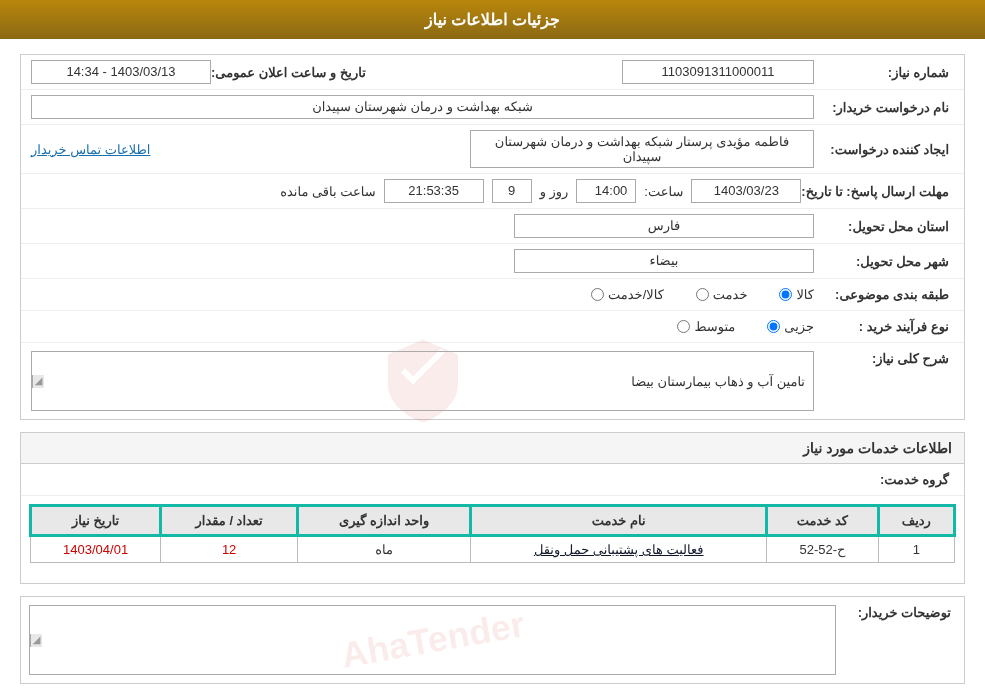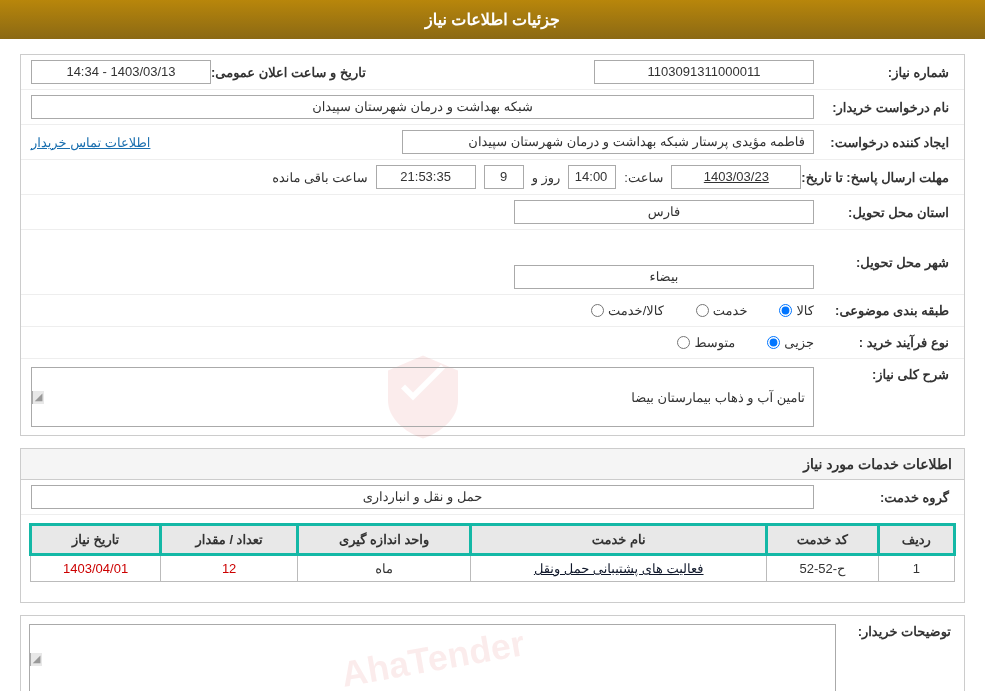--- a/index.html
+++ b/index.html
@@ -174,59 +174,59 @@
   <div class="header-bar">
     <span>جزئیات اطلاعات نیاز</span>
   </div>
 
   <div class="content">
 
     <div class="form-section">
 
       <div class="form-row">
         <span class="label">شماره نیاز:</span>
-        <div class="value-box" style="width:220px; text-align:center;margin-left:9px;">1103091311000011</div>
+        <div class="value-box" style="width:192px; text-align:center;margin-left:9px;">1103091311000011</div>
         <div style="flex:1;"></div>
         <span class="label">تاریخ و ساعت اعلان عمومی:</span>
         <div class="value-box" style="width:180px; text-align:center;">1403/03/13 - 14:34</div>
       </div>
 
       <div class="form-row">
         <span class="label">نام درخواست خریدار:</span>
         <div class="value-box" style="flex:1; text-align:center;">شبکه بهداشت و درمان شهرستان سپیدان</div>
       </div>
 
       <div class="form-row">
         <span class="label">ایجاد کننده درخواست:</span>
-        <div class="value-box" style="width:412px; ">فاطمه مؤیدی پرستار  شبکه بهداشت و درمان شهرستان سپیدان</div>
+        <div class="value-box" style="width:344px; text-align:center;">فاطمه مؤیدی پرستار  شبکه بهداشت و درمان شهرستان سپیدان</div>
         <div style="flex:1;"></div>
         <span class="link-text">اطلاعات تماس خریدار</span>
       </div>
 
       <div class="form-row">
         <span class="label">مهلت ارسال پاسخ: تا تاریخ:</span>
         <div class="inline-fields">
-          <div class="value-box" style="width:130px; text-align:center;text-decoration:underline;">1403/03/23</div>
+          <div class="value-box" style="width:110px; text-align:center;">1403/03/23</div>
           <span class="small-label">ساعت:</span>
-          <div class="value-box" style="width:48px; text-align:right;">14:00</div>
+          <div class="value-box" style="width:60px; text-align:right;">14:00</div>
           <span class="small-label">روز و</span>
           <div class="value-box" style="width:40px; text-align:center;">9</div>
           <div class="value-box" style="width:100px; text-align:center;">21:53:35</div>
           <span class="small-label">ساعت باقی مانده</span>
         </div>
       </div>
 
       <div class="form-row">
         <span class="label">استان محل تحویل:</span>
         <div class="value-box" style="width:300px; text-align:center;">فارس</div>
       </div>
 
       <div class="form-row">
         <span class="label">شهر محل تحویل:</span>
-        <div class="value-box" style="width:300px; text-align:center;margin-top:30px;">بیضاء</div>
+        <div class="value-box" style="width:300px; text-align:center;">بیضاء</div>
       </div>
 
       <div class="form-row">
         <span class="label">طبقه بندی موضوعی:</span>
         <div class="radio-group">
           <div class="radio-item">
             <span>کالا/خدمت</span>
             <input type="radio" name="category" style="">
           </div>
           <div class="radio-item">
@@ -271,21 +271,20 @@
         </div>
       </div>
 
     </div>
 
     <div class="form-section">
       <div class="section-title">اطلاعات خدمات مورد نیاز</div>
 
       <div class="form-row">
         <span class="label">گروه خدمت:</span>
-        <div class="value-box" style="flex:1; text-align:center;">حمل و نقل و انبارداری</div>
       </div>
 
       <div class="table-section" style="padding:8px;">
         <table>
           <thead>
             <tr>
               <th>ردیف</th>
               <th>کد خدمت</th>
               <th>نام خدمت</th>
               <th>واحد اندازه گیری</th>

